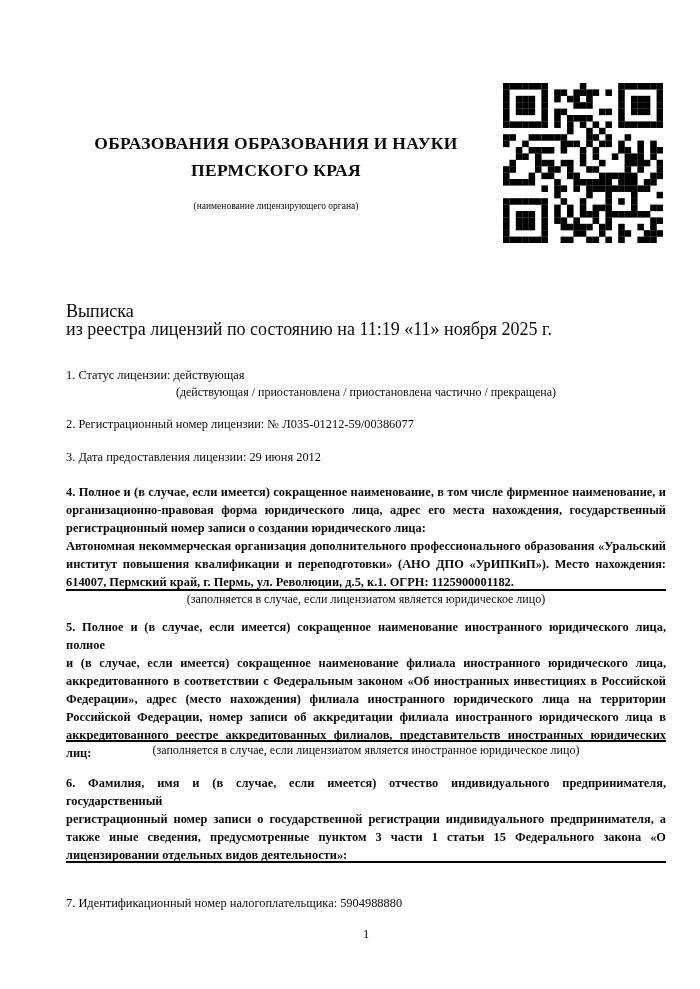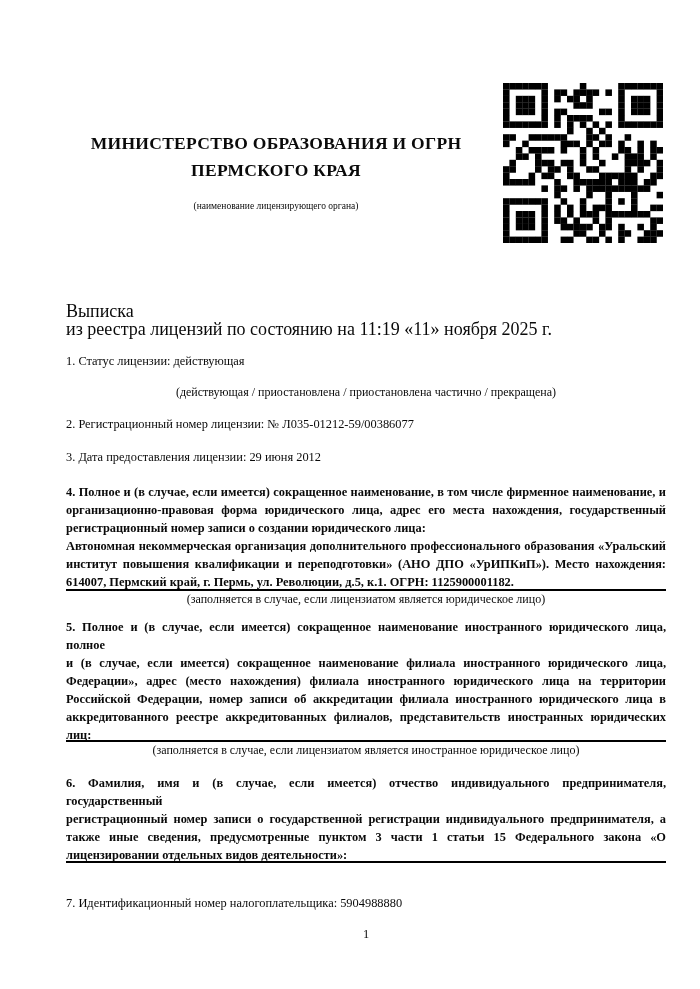--- a/index.html
+++ b/index.html
@@ -20,21 +20,21 @@
   .title{position:absolute;left:66px;top:303px;width:600px;text-align:left;
          font-size:18px;line-height:17.5px;font-family:Liberation Serif, serif;}
   
   .item{position:absolute;left:66px;width:600px;font-size:12.4px;line-height:17.5px;}
   .para{line-height:18px;font-weight:bold;}
   .jl{text-align:justify;text-align-last:justify;}
   .jl.last{text-align-last:left;}
   .cap{position:absolute;left:66px;width:600px;text-align:center;
        font-size:12px;line-height:12px;}
   .rule{position:absolute;left:66px;width:600px;height:0;border-top:2px solid #000;}
-  .i1{top:353px}  .c1{top:386px}
+  .i1{top:367px}  .c1{top:386px}
   .i2{top:416px}  .i3{top:449px}
   .i4{top:483px}  .r4{top:589px}  .c4{top:593px}
   .i5{top:618px}  .r5{top:740px}  .c5{top:744px}
   .i6{top:774px}  .r6{top:861px}  .c6{top:865px}
   .i7{top:895px}
   .footer{position:absolute;left:66px;top:926px;width:600px;text-align:center;
           font-size:12.5px;line-height:16px;}
 </style>
 </head>
 <body>
@@ -353,21 +353,21 @@
           <rect x="102.4" y="153.6" width="6.55" height="6.55"></rect>
           <rect x="115.2" y="153.6" width="6.55" height="6.55"></rect>
           <rect x="134.4" y="153.6" width="6.55" height="6.55"></rect>
           <rect x="140.8" y="153.6" width="6.55" height="6.55"></rect>
           <rect x="147.2" y="153.6" width="6.55" height="6.55"></rect>
         </g>
       </svg>
   </div>
 
   <div class="header">
-    <div class="h1">МИНИСТЕРСТВО ОБРАЗОВАНИЯ И ОГРН</div>
+    <div class="h1">ОБРАЗОВАНИЯ ОБРАЗОВАНИЯ И НАУКИ</div>
     <div class="h1">ПЕРМСКОГО КРАЯ</div>
     <div class="hcap">(наименование лицензирующего органа)</div>
   </div>
 
   <div class="title">
     <div>Выписка</div>
     <div>из реестра лицензий по состоянию на 11:19 «11» ноября 2025 г.</div>
   </div>
 
   <div class="item i1">1. Статус лицензии: действующая</div>
@@ -389,20 +389,21 @@
         <div class="jl last">614007, Пермский край, г. Пермь, ул. Революции, д.5, к.1. ОГРН: 1125900001182.</div>
       </div>
   </div>
   <div class="rule r4"></div>
   <div class="cap c4">(заполняется в случае, если лицензиатом является юридическое лицо)</div>
 
   <div class="item i5">
     <div class="para">
         <div class="jl">5. Полное и (в случае, если имеется) сокращенное наименование иностранного юридического лица, полное</div>
         <div class="jl">и (в случае, если имеется) сокращенное наименование филиала иностранного юридического лица,</div>
+        <div class="jl">аккредитованного в соответствии с Федеральным законом «Об иностранных инвестициях в Российской</div>
         <div class="jl">Федерации», адрес (место нахождения) филиала иностранного юридического лица на территории</div>
         <div class="jl">Российской Федерации, номер записи об аккредитации филиала иностранного юридического лица в</div>
         <div class="jl last">аккредитованного реестре аккредитованных филиалов, представительств иностранных юридических лиц:</div>
       </div>
   </div>
   <div class="rule r5"></div>
   <div class="cap c5">(заполняется в случае, если лицензиатом является иностранное юридическое лицо)</div>
 
   <div class="item i6">
     <div class="para">

